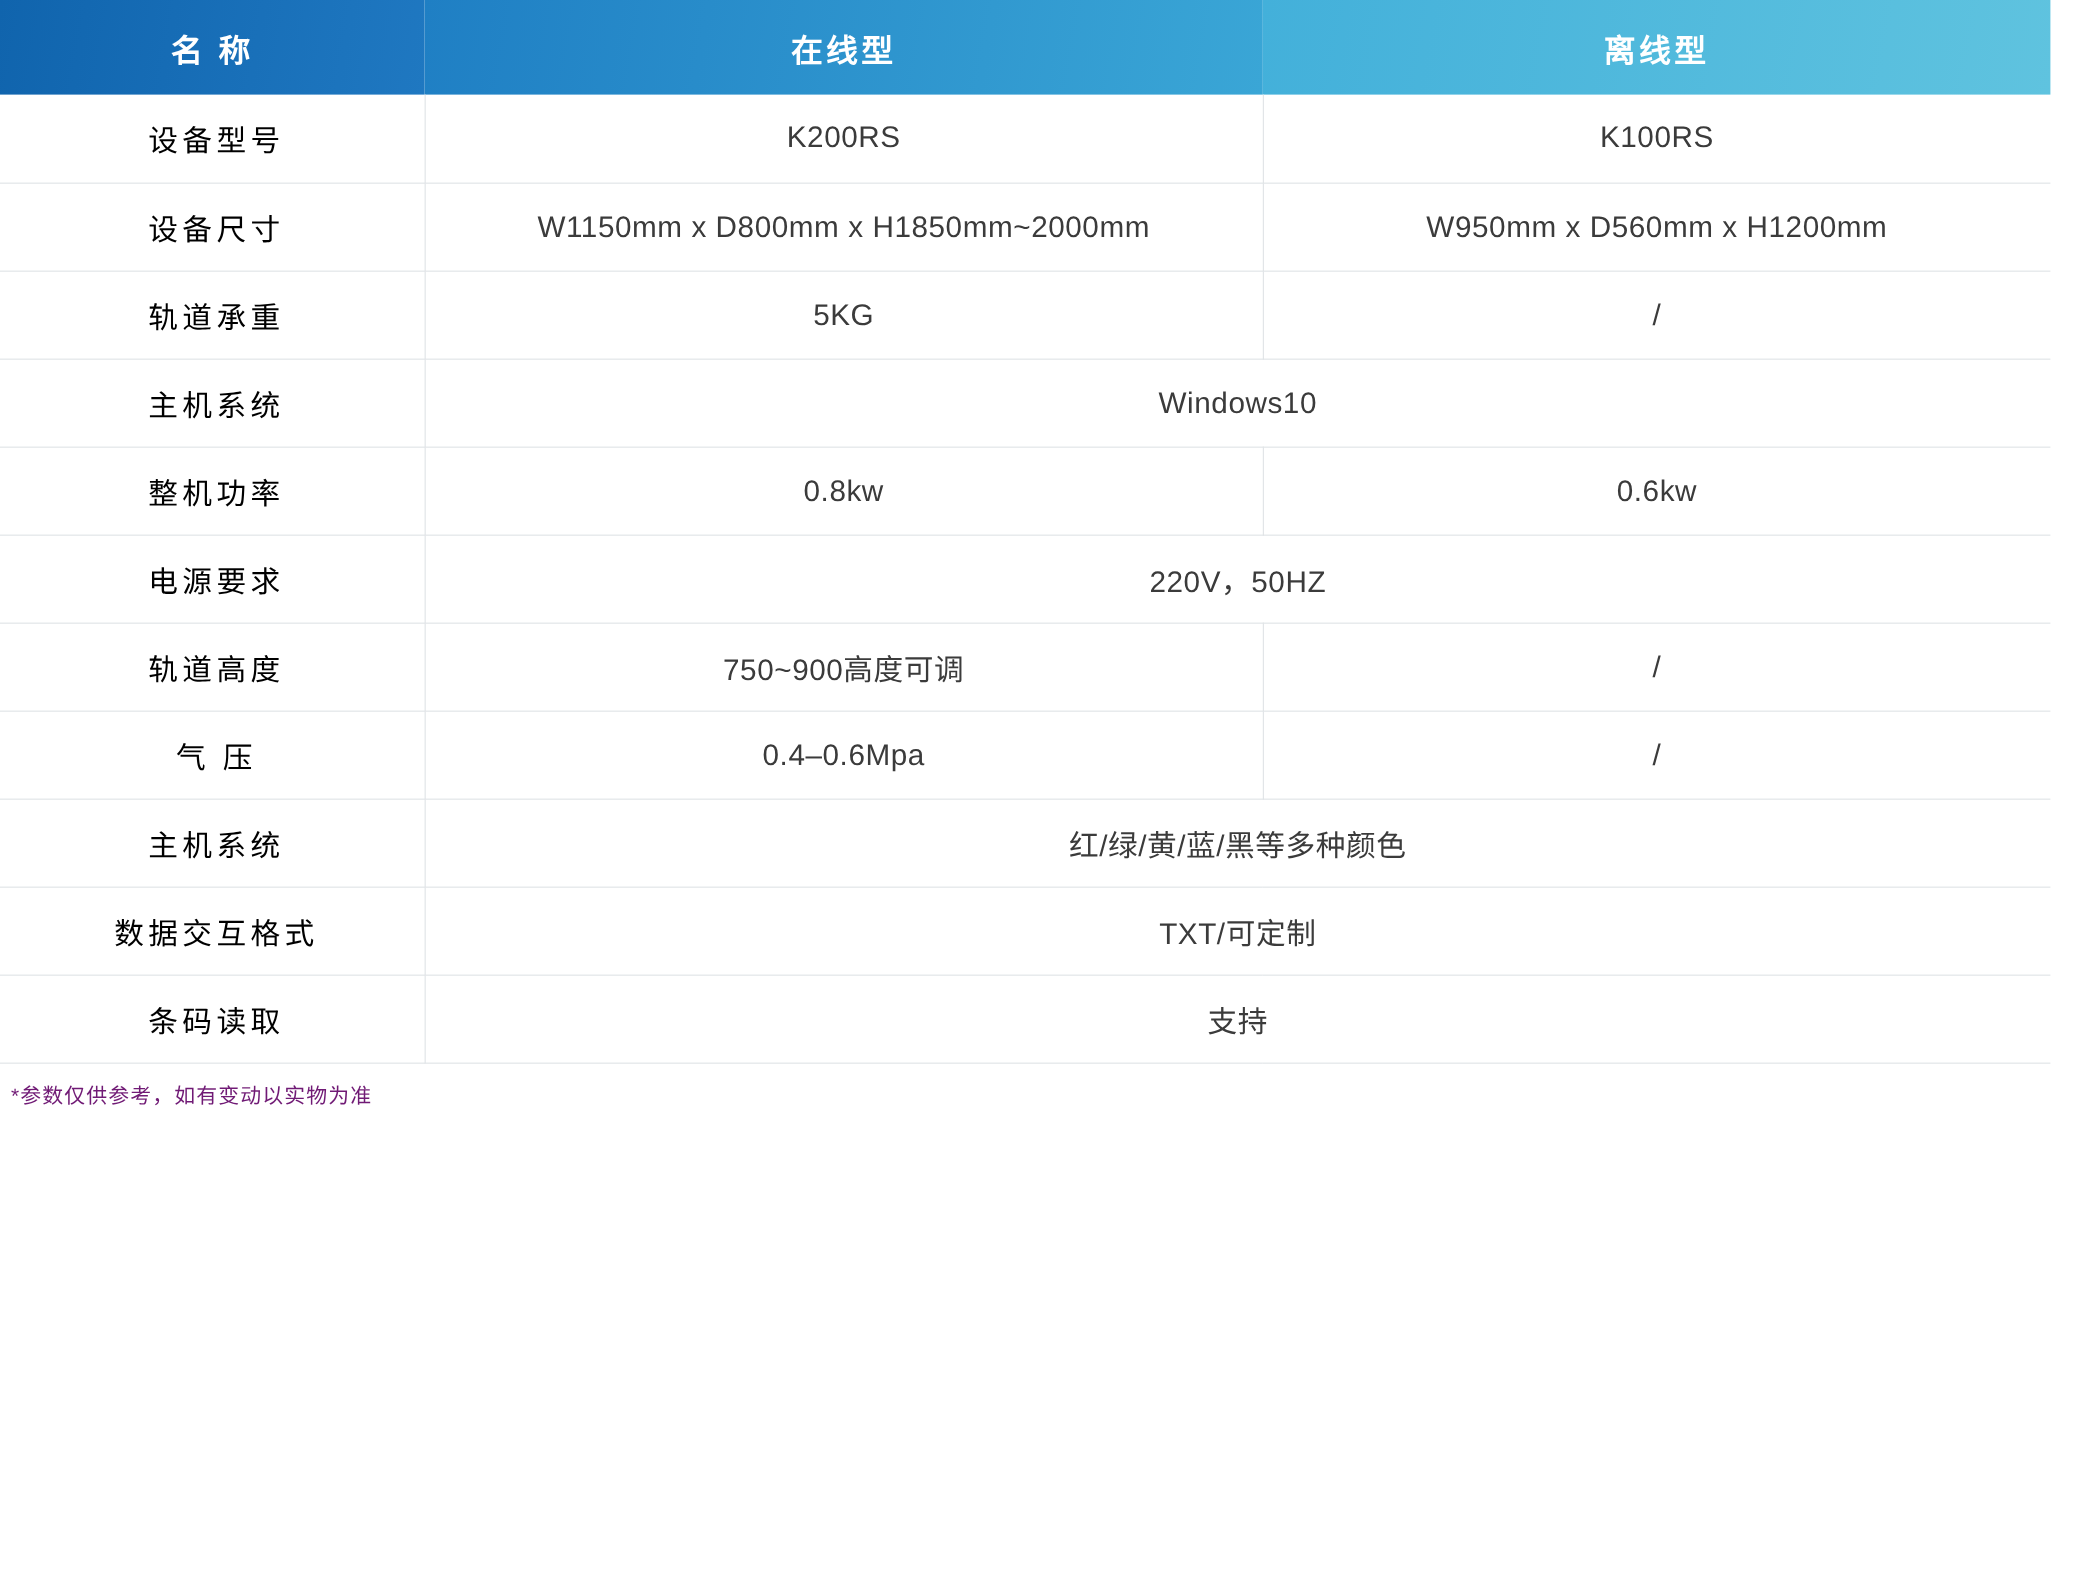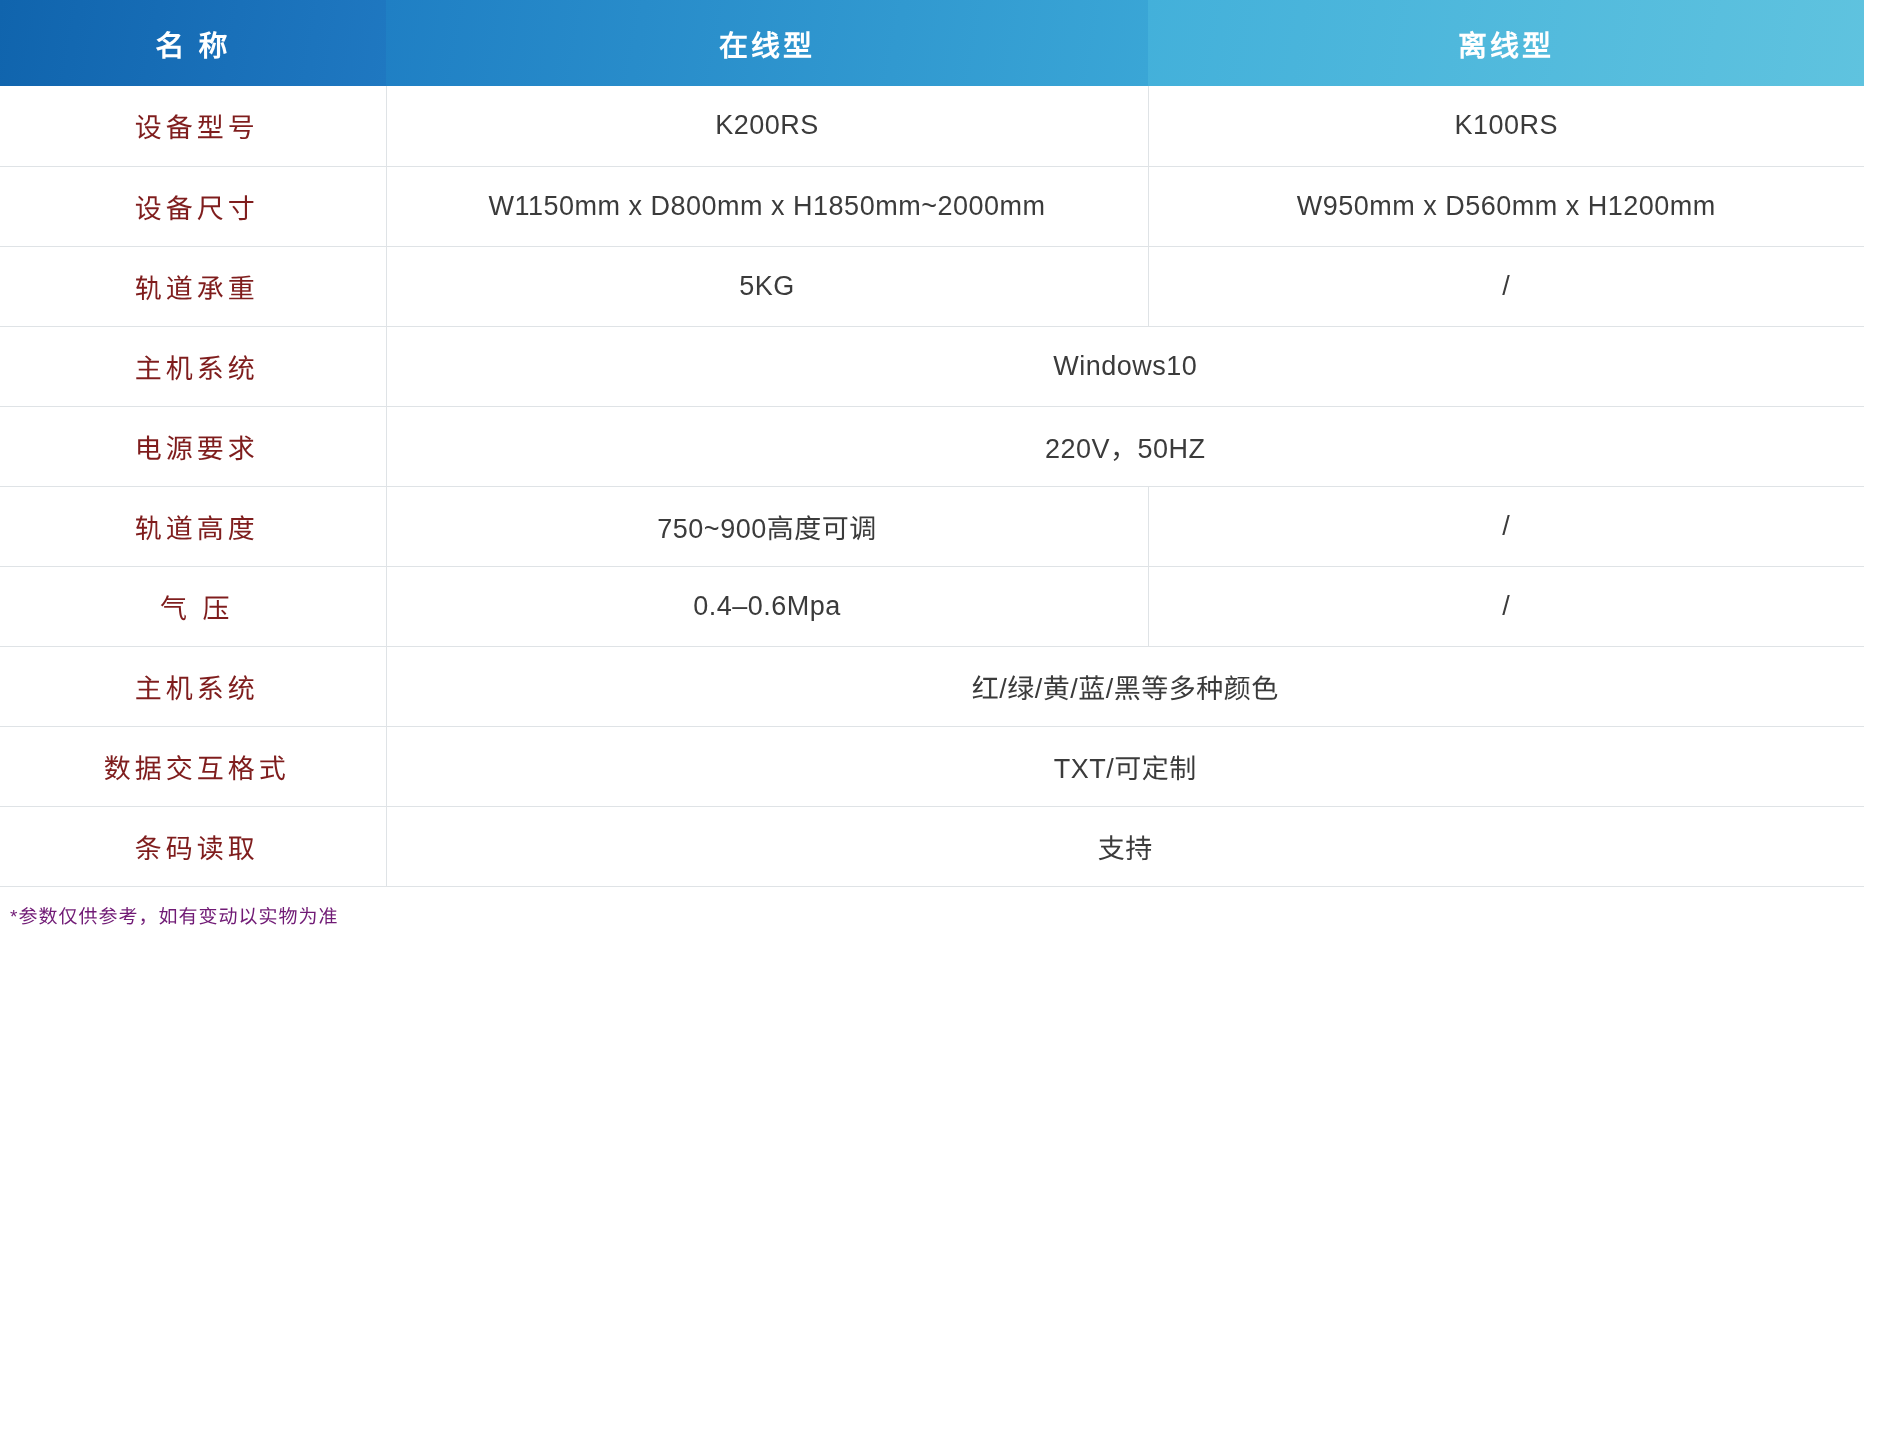--- a/index.html
+++ b/index.html
@@ -58,21 +58,21 @@
     text-align: center;
     vertical-align: middle;
     color: #3b3b3b;
     border-bottom: 1px solid #dfe3e6;
     padding: 0 8px;
     box-sizing: border-box;
     letter-spacing: 0.5px;
   }
   tbody td.name {
     letter-spacing: 4px;
-    color: #7f1d1d;
+    color: #000000;
     border-right: 1px solid #dfe3e6;
     padding-left: 16px;
   }
   tbody td.val-online {
     border-right: 1px solid #dfe3e6;
   }
   tbody td.span2 {
     border-right: none;
     margin-top: 48px;
   }
@@ -119,20 +119,25 @@
         <tr>
           <td class="name">轨道承重</td>
           <td class="val-online">5KG</td>
           <td class="val-offline">/</td>
         </tr>
         <tr>
           <td class="name">主机系统</td>
           <td class="span2" colspan="2">Windows10</td>
         </tr>
         <tr>
+          <td class="name">整机功率</td>
+          <td class="val-online">0.8kw</td>
+          <td class="val-offline">0.6kw</td>
+        </tr>
+        <tr>
           <td class="name">电源要求</td>
           <td class="span2" colspan="2">220V，50HZ</td>
         </tr>
         <tr>
           <td class="name">轨道高度</td>
           <td class="val-online">750~900高度可调</td>
           <td class="val-offline">/</td>
         </tr>
         <tr>
           <td class="name">气 压</td>

